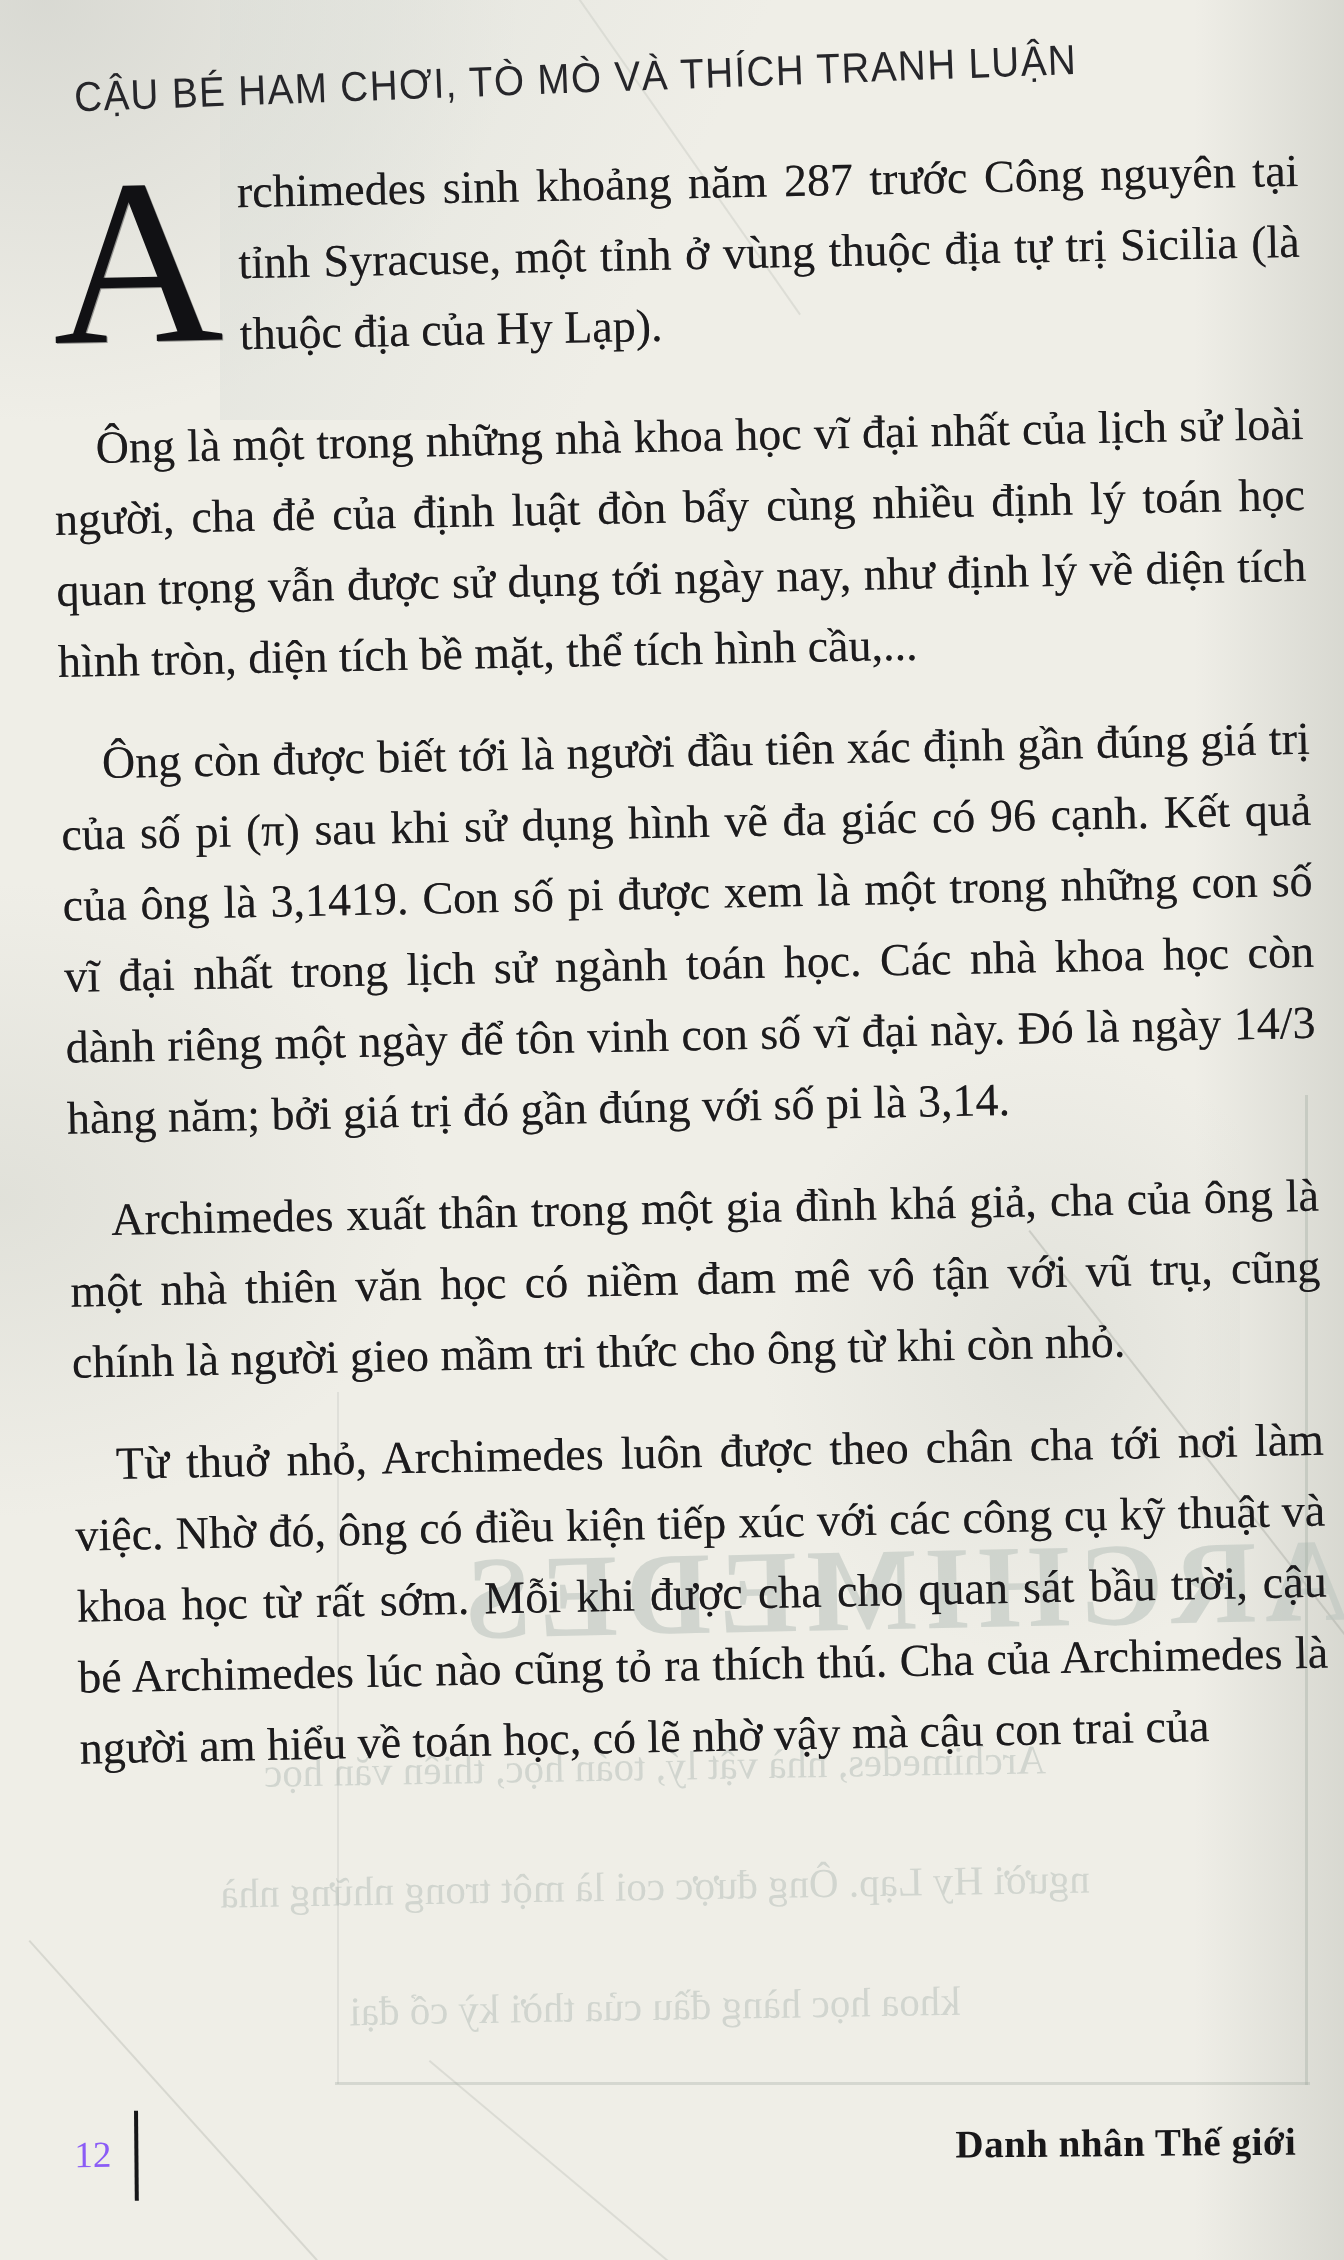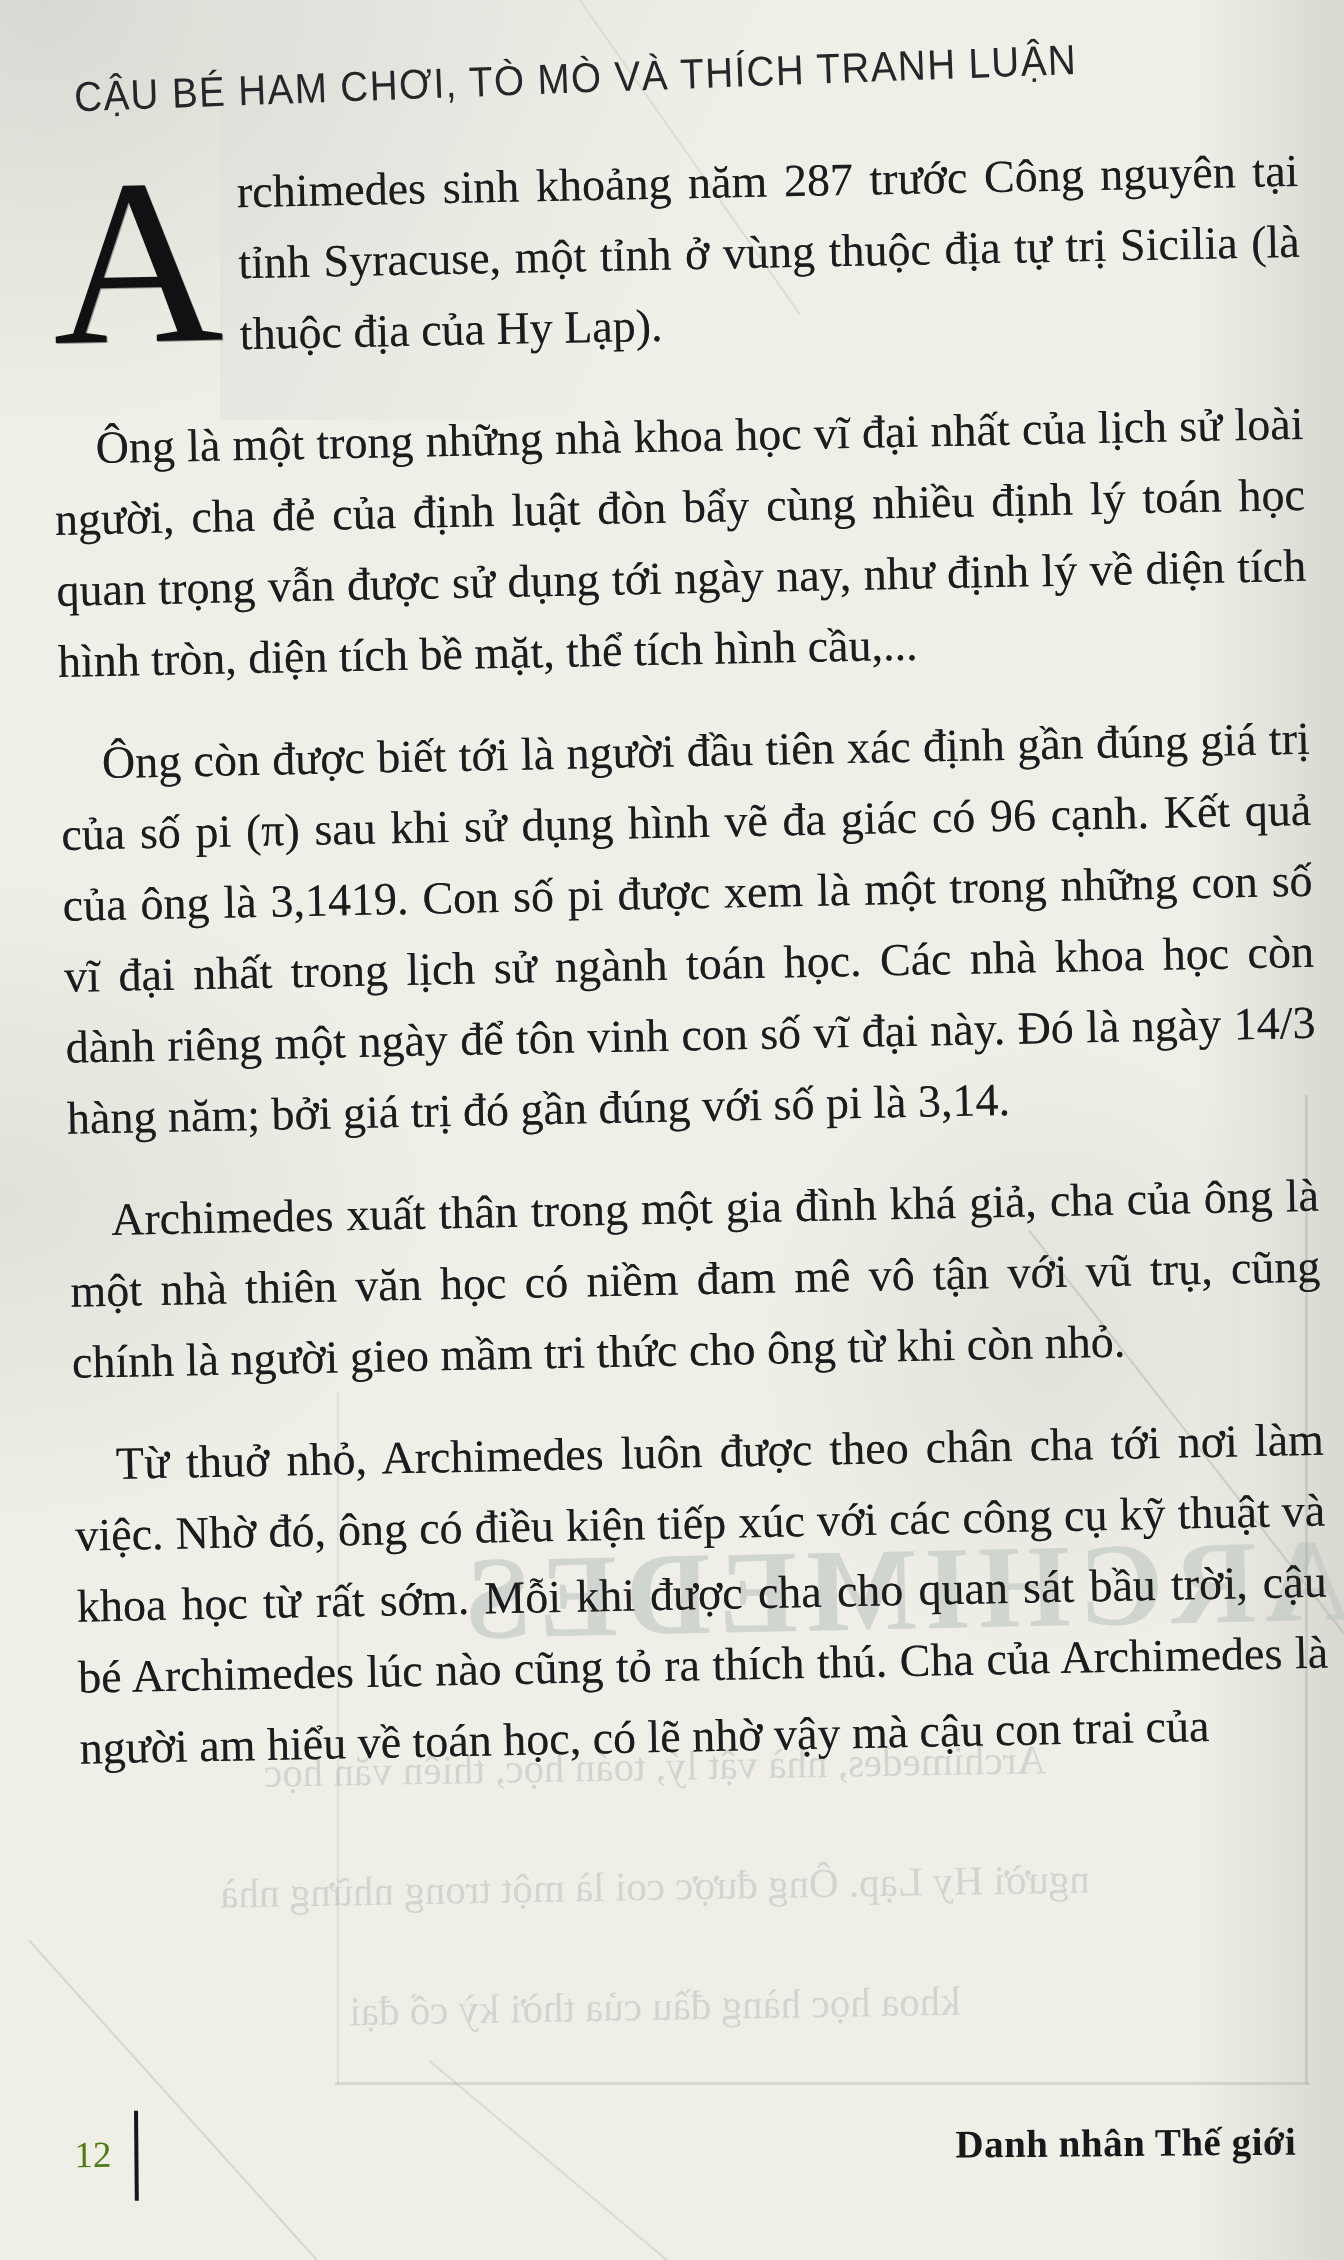--- a/index.html
+++ b/index.html
@@ -73,21 +73,21 @@
     float:left;
     font-size:236px;line-height:0.80;
     padding:10px 16px 0 2px;
     color:#111114;
     text-shadow:1px 1px 0 rgba(20,20,22,0.4);
   }
   .para.first{margin-bottom:40px;}
 
   
   .footer{position:absolute;left:46px;top:2106px;width:1250px;transform:rotate(-0.5deg);}
-  .pagenum{position:absolute;left:28px;top:22px;font-size:37px;color:#4d7c0f;}
+  .pagenum{position:absolute;left:28px;top:22px;font-size:37px;color:#8b5cf6;}
   .footer-rule{position:absolute;left:88px;top:0;width:4px;height:90px;background:#161618;}
   .booktitle{
     position:absolute;right:0;top:18px;
     font-size:39px;font-weight:bold;color:#181719;
     letter-spacing:0.5px;white-space:nowrap;
   }
 </style>
 </head>
 <body>
 

